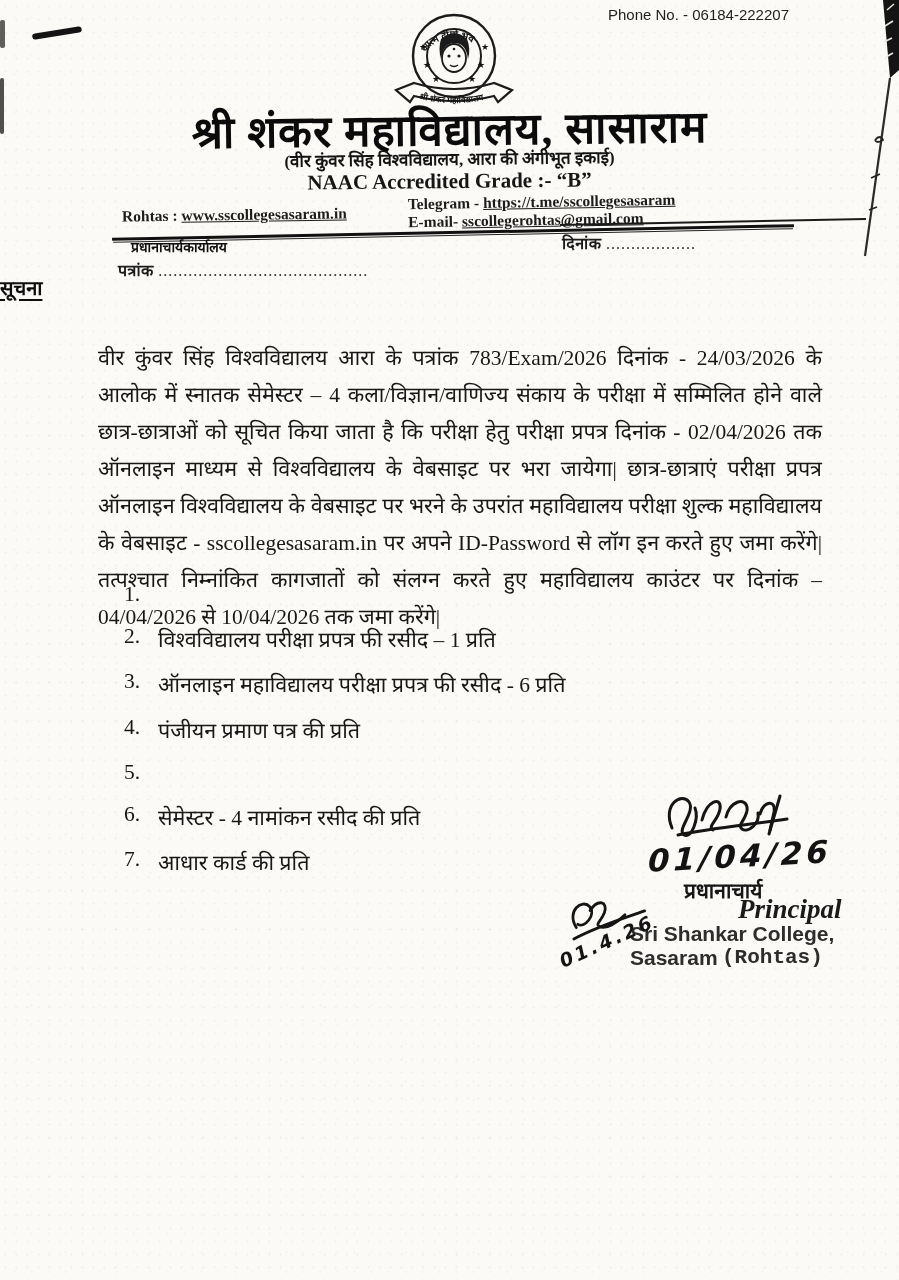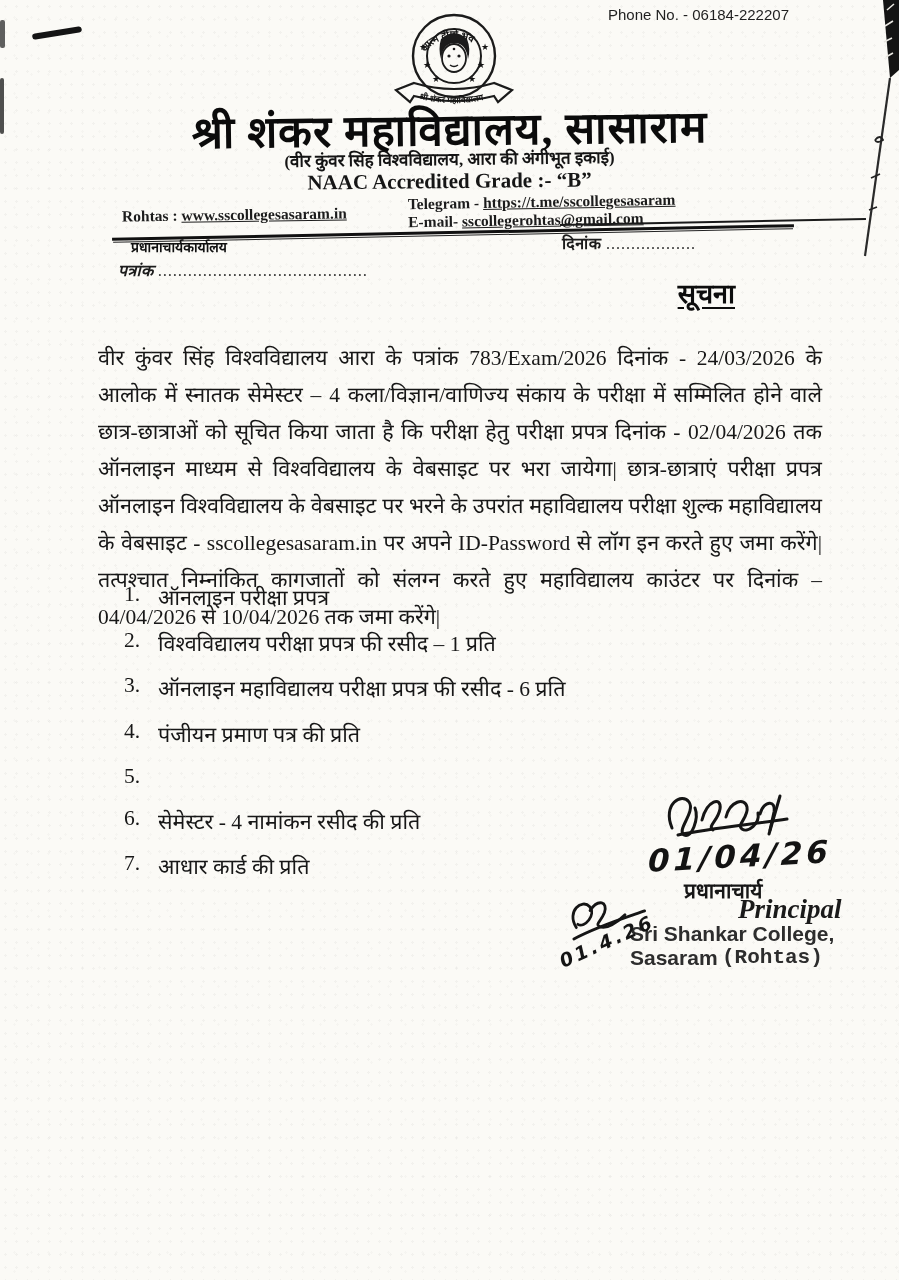--- a/index.html
+++ b/index.html
@@ -32,26 +32,26 @@
   .naac{left:0;top:169px;width:899px;text-align:center;font-size:21px;font-weight:700;color:#161616;transform:rotate(-0.6deg);}
   .website-line{left:122px;top:206px;font-size:15.5px;font-weight:700;transform:rotate(-0.8deg);}
   .website-line .url{text-decoration:underline;}
   .tg-block{left:408px;top:193px;font-size:15.5px;font-weight:600;line-height:18px;transform:rotate(-1deg);}
   .tg-block .url{text-decoration:underline;}
   .rule-main{left:112px;top:231px;width:682px;height:0;border-top:3.5px solid #111;box-shadow:0 3px 0 -1px #222;transform:rotate(-1.15deg);}
   .rule-ext{left:560px;top:221px;width:306px;height:2px;background:#1a1a1a;transform:rotate(-1.1deg);}
 
   
   .office{left:118px;top:237px;font-size:14px;font-weight:700;color:#101010;margin-left:13px;}
-  .patrank{left:118px;top:259px;font-size:16px;font-weight:600;letter-spacing:.5px;font-style:italic;}
+  .patrank{left:118px;top:259px;font-size:16px;font-weight:600;letter-spacing:.5px;}
   .dinank{left:562px;top:232px;font-size:16px;font-weight:600;letter-spacing:.5px;}
   .dots{font-weight:400;letter-spacing:1px;color:#333;}
 
   
-  .notice-title{left:0;top:274px;width:735px;text-align:right;font-size:27px;font-weight:700;color:#0d0d0d;}
+  .notice-title{left:0;top:274px;width:735px;text-align:left;font-size:20px;font-weight:700;color:#0d0d0d;}
   .notice-title span{text-decoration:underline;text-underline-offset:4px;}
   .body-para{left:98px;top:340px;width:724px;font-size:21.5px;line-height:37px;text-align:justify;color:#171717;}
   .list{left:124px;top:582px;width:620px;font-size:21.5px;color:#171717;}
   .list .li{display:flex;margin-bottom:16.5px;}
   .list .num{width:34px;flex:0 0 34px;}
 
   
   .sig1{left:652px;top:788px;}
   .hand-date{left:648px;top:838px;font-family:"DejaVu Sans",sans-serif;font-size:31px;font-weight:700;font-style:italic;letter-spacing:4px;color:#131313;transform:rotate(-3deg) skewX(-5deg);}
   .desig-hi{left:684px;top:876px;font-size:21px;font-weight:600;color:#161616;}
@@ -136,21 +136,20 @@
   <div class="abs dinank">
     <span>दिनांक </span><span class="dots">..................</span>
   </div>
 
   <div class="abs notice-title"><span>सूचना</span></div>
   <div class="abs body-para">वीर कुंवर सिंह विश्वविद्यालय आरा के पत्रांक 783/Exam/2026 दिनांक - 24/03/2026 के आलोक में स्नातक सेमेस्टर – 4 कला/विज्ञान/वाणिज्य संकाय के परीक्षा में सम्मिलित होने वाले छात्र-छात्राओं को सूचित किया जाता है कि परीक्षा हेतु परीक्षा प्रपत्र दिनांक - 02/04/2026 तक ऑनलाइन माध्यम से विश्वविद्यालय के वेबसाइट पर भरा जायेगा| छात्र-छात्राएं परीक्षा प्रपत्र ऑनलाइन विश्वविद्यालय के वेबसाइट पर भरने के उपरांत महाविद्यालय परीक्षा शुल्क महाविद्यालय के वेबसाइट - sscollegesasaram.in पर अपने ID-Password से लॉग इन करते हुए जमा करेंगे| तत्पश्चात निम्नांकित कागजातों को संलग्न करते हुए महाविद्यालय काउंटर पर दिनांक – 04/04/2026 से 10/04/2026 तक जमा करेंगे|</div>
 
   <div class="abs list">
     <div class="li">
         <span class="num">1.</span>
-        <span>ऑनलाइन परीक्षा प्रपत्र</span>
       </div>
     <div class="li">
         <span class="num">2.</span>
         <span>विश्वविद्यालय परीक्षा प्रपत्र फी रसीद – 1 प्रति</span>
       </div>
     <div class="li">
         <span class="num">3.</span>
         <span>ऑनलाइन महाविद्यालय परीक्षा प्रपत्र फी रसीद - 6 प्रति</span>
       </div>
     <div class="li">

